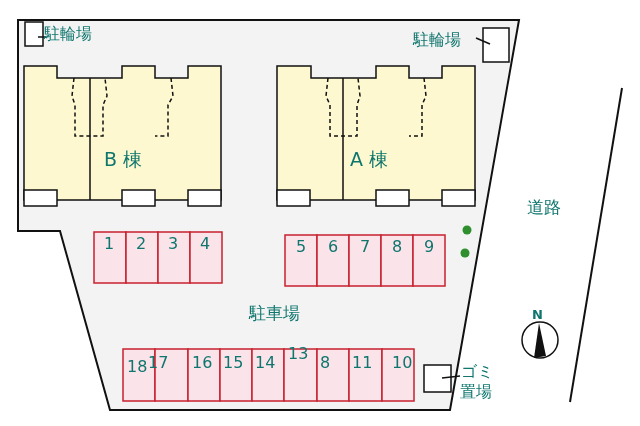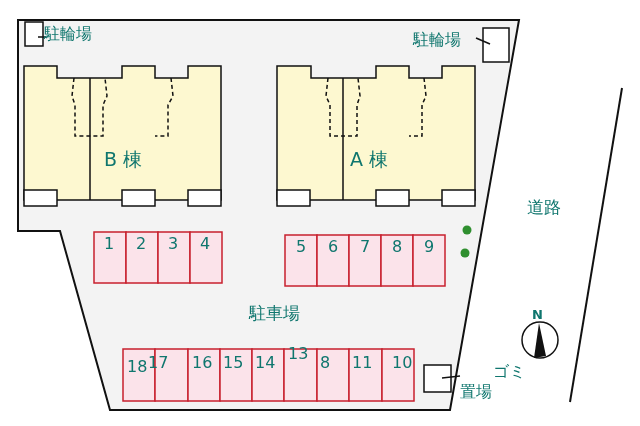--- a/index.html
+++ b/index.html
@@ -82,21 +82,21 @@
     <polygon points="539,323 534,358 546,356" fill="#111"></polygon>
   </g>
 </svg>
 
 <span class="lbl" style="left:44px;top:26px;">駐輪場</span>
 <span class="lbl" style="left:413px;top:32px;">駐輪場</span>
 <span class="lbl bldg-lbl" style="left:104px;top:150px;">B 棟</span>
 <span class="lbl bldg-lbl" style="left:350px;top:150px;">A 棟</span>
 <span class="lbl" style="left:527px;top:199px;font-size:17px;">道路</span>
 <span class="lbl" style="left:249px;top:305px;font-size:17px;">駐車場</span>
-<span class="lbl" style="left:461px;top:364px;margin-left:32px;">ゴミ</span>
+<span class="lbl" style="left:461px;top:364px;">ゴミ</span>
 <span class="lbl" style="left:460px;top:384px;">置場</span>
 <span class="lbl" style="left:532px;top:308px;font-size:13px;font-weight:bold;">N</span>
 
 <span class="lbl" style="left:104px;top:236px;">1</span>
 <span class="lbl" style="left:136px;top:236px;">2</span>
 <span class="lbl" style="left:168px;top:236px;">3</span>
 <span class="lbl" style="left:200px;top:236px;">4</span>
 
 <span class="lbl" style="left:296px;top:239px;">5</span>
 <span class="lbl" style="left:328px;top:239px;">6</span>

